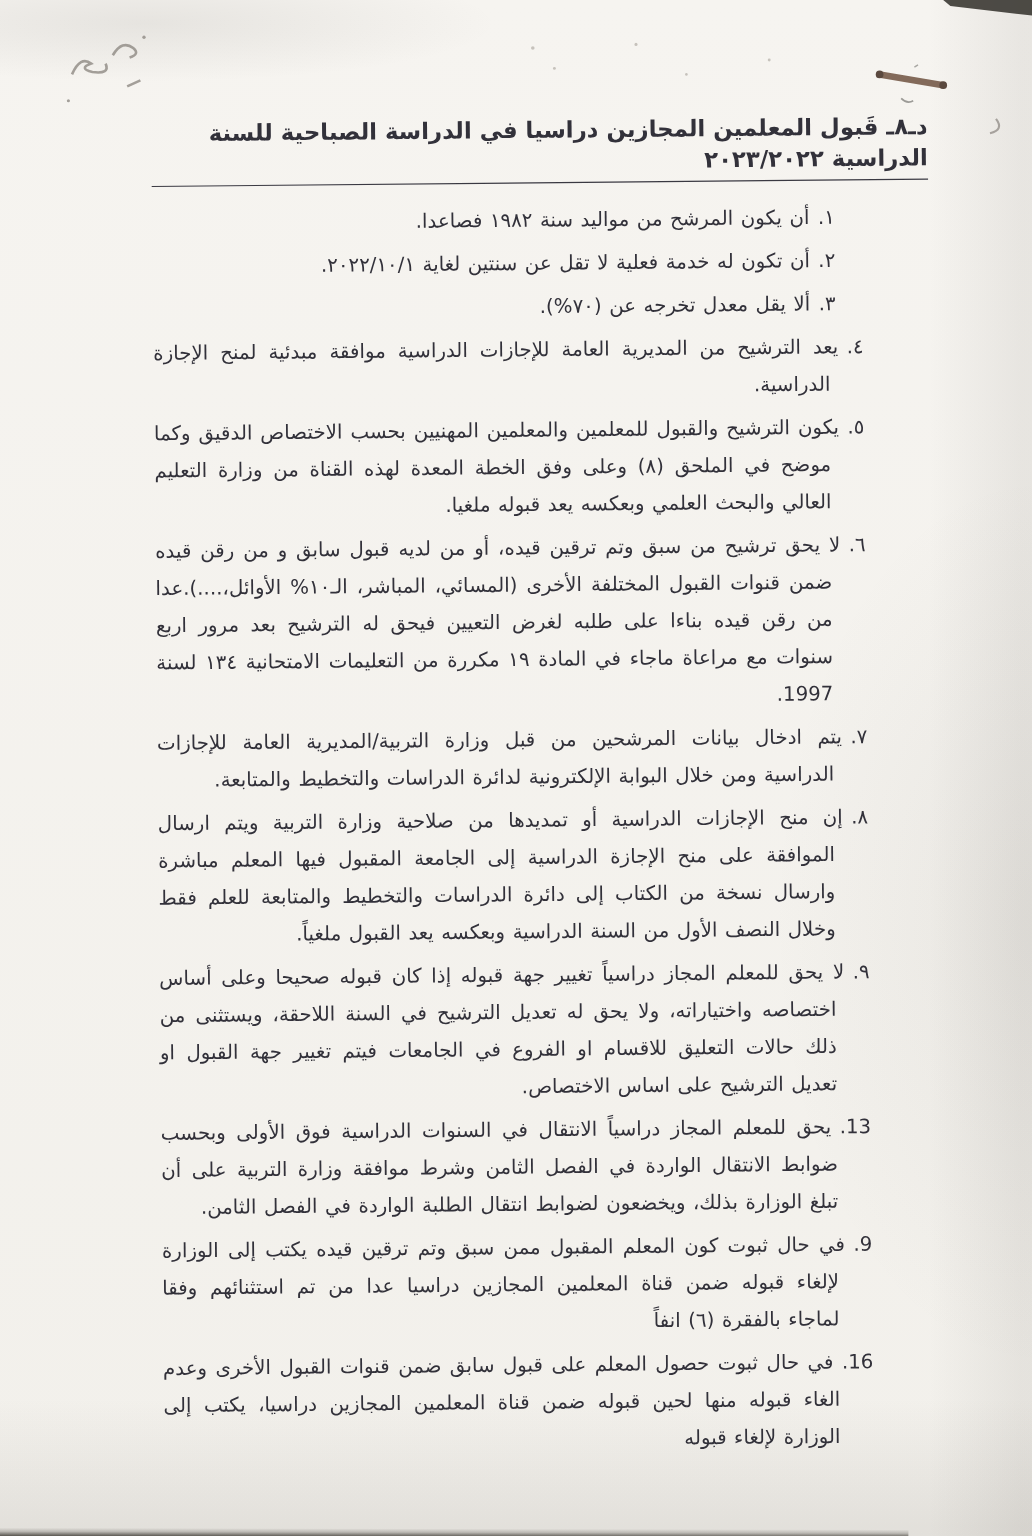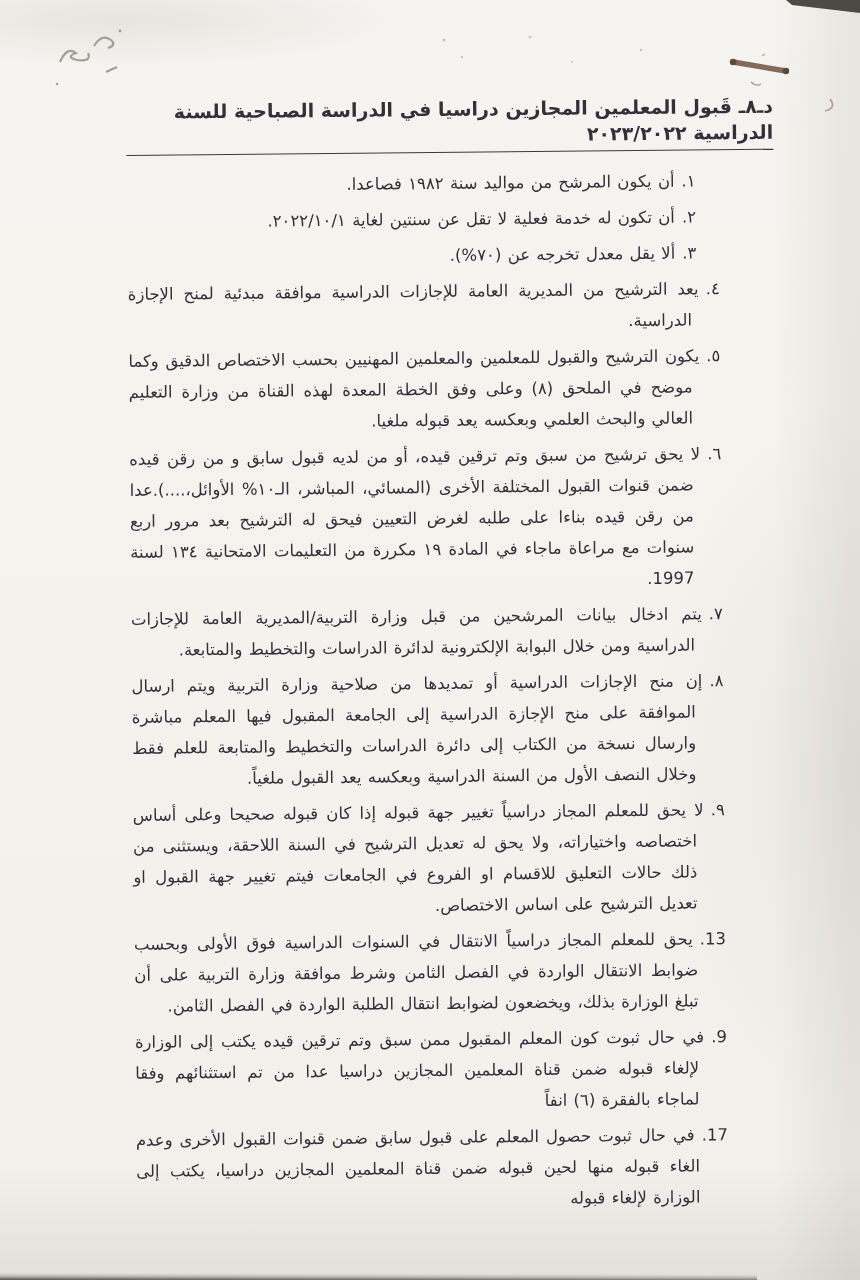--- a/index.html
+++ b/index.html
@@ -67,21 +67,21 @@
     <p class="item indent"><span class="num">٢.</span><span class="txt">أن تكون له خدمة فعلية لا تقل عن سنتين لغاية ٢٠٢٢/١٠/١.</span></p>
     <p class="item indent"><span class="num">٣.</span><span class="txt">ألا يقل معدل تخرجه عن (٧٠%).</span></p>
     <p class="item"><span class="num">٤.</span><span class="txt">يعد الترشيح من المديرية العامة للإجازات الدراسية موافقة مبدئية لمنح الإجازة الدراسية.</span></p>
     <p class="item"><span class="num">٥.</span><span class="txt">يكون الترشيح والقبول للمعلمين والمعلمين المهنيين بحسب الاختصاص الدقيق وكما موضح في الملحق (٨) وعلى وفق الخطة المعدة لهذه القناة من وزارة التعليم العالي والبحث العلمي وبعكسه يعد قبوله ملغيا.</span></p>
     <p class="item"><span class="num">٦.</span><span class="txt">لا يحق ترشيح من سبق وتم ترقين قيده، أو من لديه قبول سابق و من رقن قيده ضمن قنوات القبول المختلفة الأخرى (المسائي، المباشر، الـ١٠% الأوائل،....).عدا من رقن قيده بناءا على طلبه لغرض التعيين فيحق له الترشيح بعد مرور اربع سنوات مع مراعاة ماجاء في المادة ١٩ مكررة من التعليمات الامتحانية ١٣٤ لسنة 1997.</span></p>
     <p class="item"><span class="num">٧.</span><span class="txt">يتم ادخال بيانات المرشحين من قبل وزارة التربية/المديرية العامة للإجازات الدراسية ومن خلال البوابة الإلكترونية لدائرة الدراسات والتخطيط والمتابعة.</span></p>
     <p class="item"><span class="num">٨.</span><span class="txt">إن منح الإجازات الدراسية أو تمديدها من صلاحية وزارة التربية ويتم ارسال الموافقة على منح الإجازة الدراسية إلى الجامعة المقبول فيها المعلم مباشرة وارسال نسخة من الكتاب إلى دائرة الدراسات والتخطيط والمتابعة للعلم فقط وخلال النصف الأول من السنة الدراسية وبعكسه يعد القبول ملغياً.</span></p>
     <p class="item"><span class="num">٩.</span><span class="txt">لا يحق للمعلم المجاز دراسياً تغيير جهة قبوله إذا كان قبوله صحيحا وعلى أساس اختصاصه واختياراته، ولا يحق له تعديل الترشيح في السنة اللاحقة، ويستثنى من ذلك حالات التعليق للاقسام او الفروع في الجامعات فيتم تغيير جهة القبول او تعديل الترشيح على اساس الاختصاص.</span></p>
     <p class="item"><span class="num">13.</span><span class="txt">يحق للمعلم المجاز دراسياً الانتقال في السنوات الدراسية فوق الأولى وبحسب ضوابط الانتقال الواردة في الفصل الثامن وشرط موافقة وزارة التربية على أن تبلغ الوزارة بذلك، ويخضعون لضوابط انتقال الطلبة الواردة في الفصل الثامن.</span></p>
     <p class="item"><span class="num">9.</span><span class="txt">في حال ثبوت كون المعلم المقبول ممن سبق وتم ترقين قيده يكتب إلى الوزارة لإلغاء قبوله ضمن قناة المعلمين المجازين دراسيا عدا من تم استثنائهم وفقا لماجاء بالفقرة (٦) انفاً</span></p>
-    <p class="item"><span class="num">17.</span><span class="txt">في حال ثبوت حصول المعلم على قبول سابق ضمن قنوات القبول الأخرى وعدم الغاء قبوله منها لحين قبوله ضمن قناة المعلمين المجازين دراسيا، يكتب إلى الوزارة لإلغاء قبوله</span></p>
+    <p class="item"><span class="num">16.</span><span class="txt">في حال ثبوت حصول المعلم على قبول سابق ضمن قنوات القبول الأخرى وعدم الغاء قبوله منها لحين قبوله ضمن قناة المعلمين المجازين دراسيا، يكتب إلى الوزارة لإلغاء قبوله</span></p>
   </div>
 
   <svg class="marks" width="860" height="1280" viewBox="0 0 860 1280" xmlns="http://www.w3.org/2000/svg">
 
     <polygon points="786,0 860,0 860,13 792,5" fill="#3b3833" opacity="0.9"></polygon>
 
     <g opacity="0.92">
       <line x1="733" y1="62" x2="786" y2="71" stroke="#7a5f4e" stroke-width="5.5" stroke-linecap="round"></line>
       <circle cx="733" cy="62" r="3.2" fill="#4e3b30"></circle>
       <circle cx="786" cy="71" r="3.2" fill="#4e3b30"></circle>

